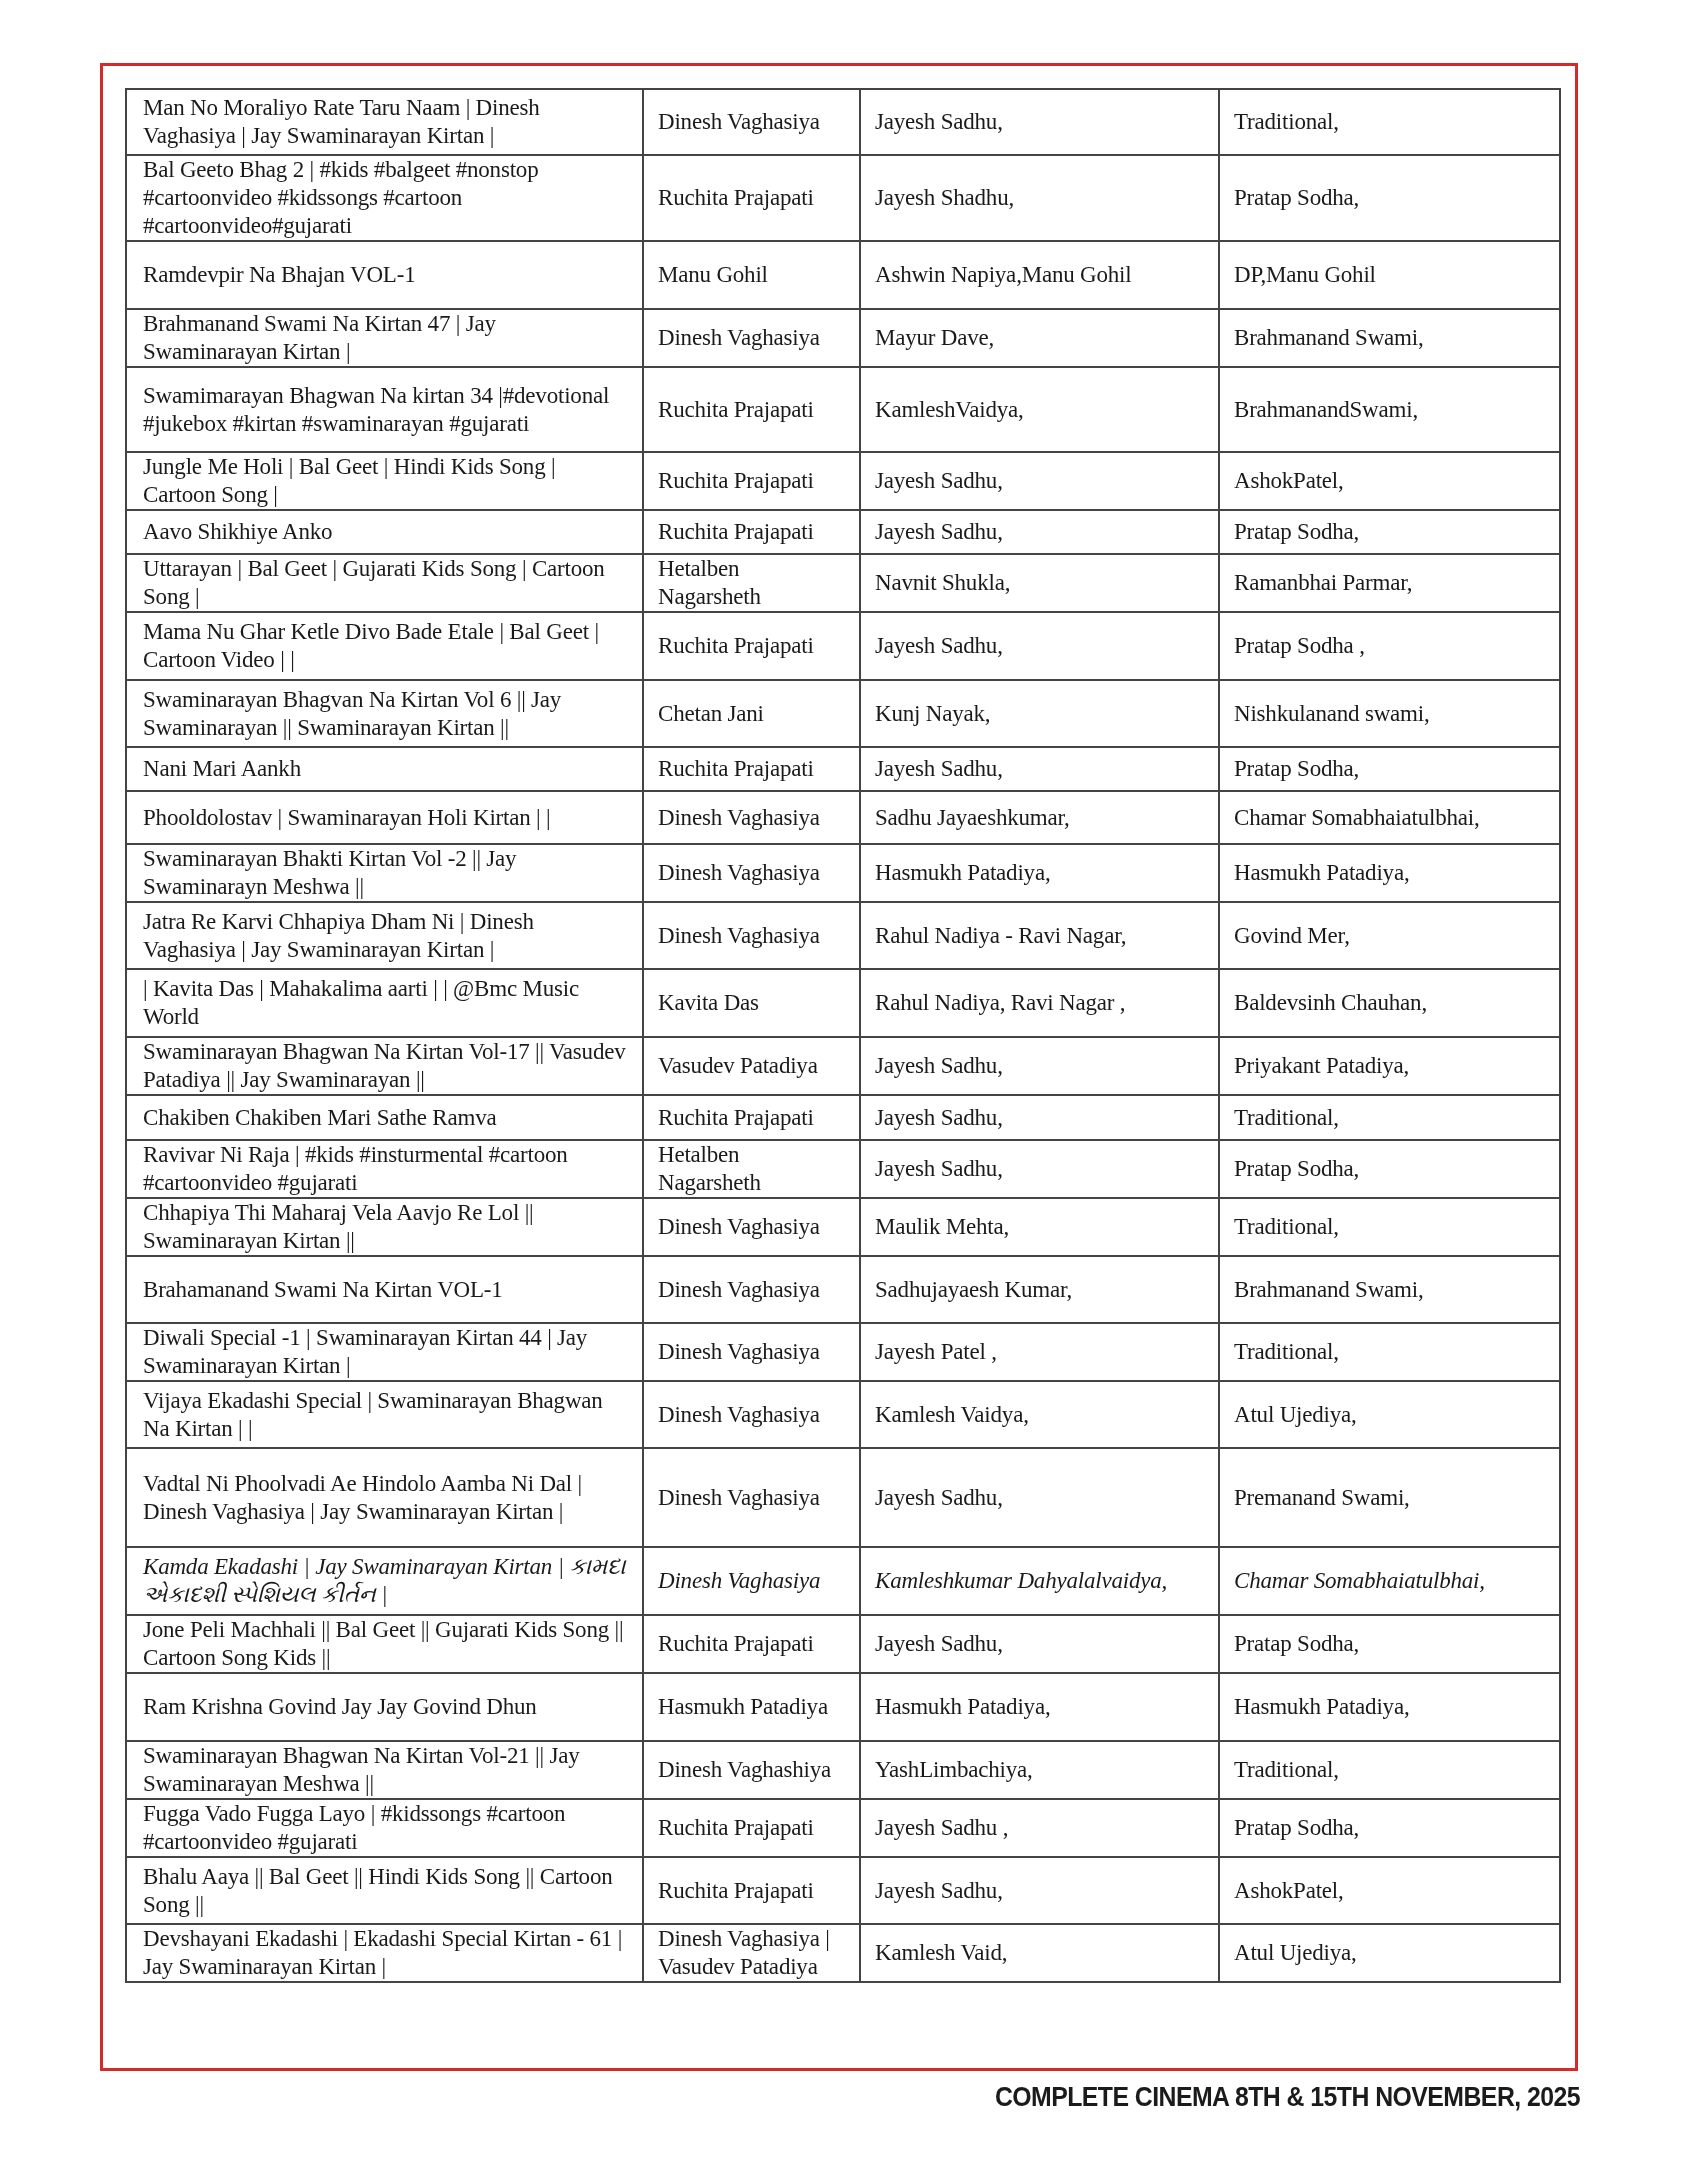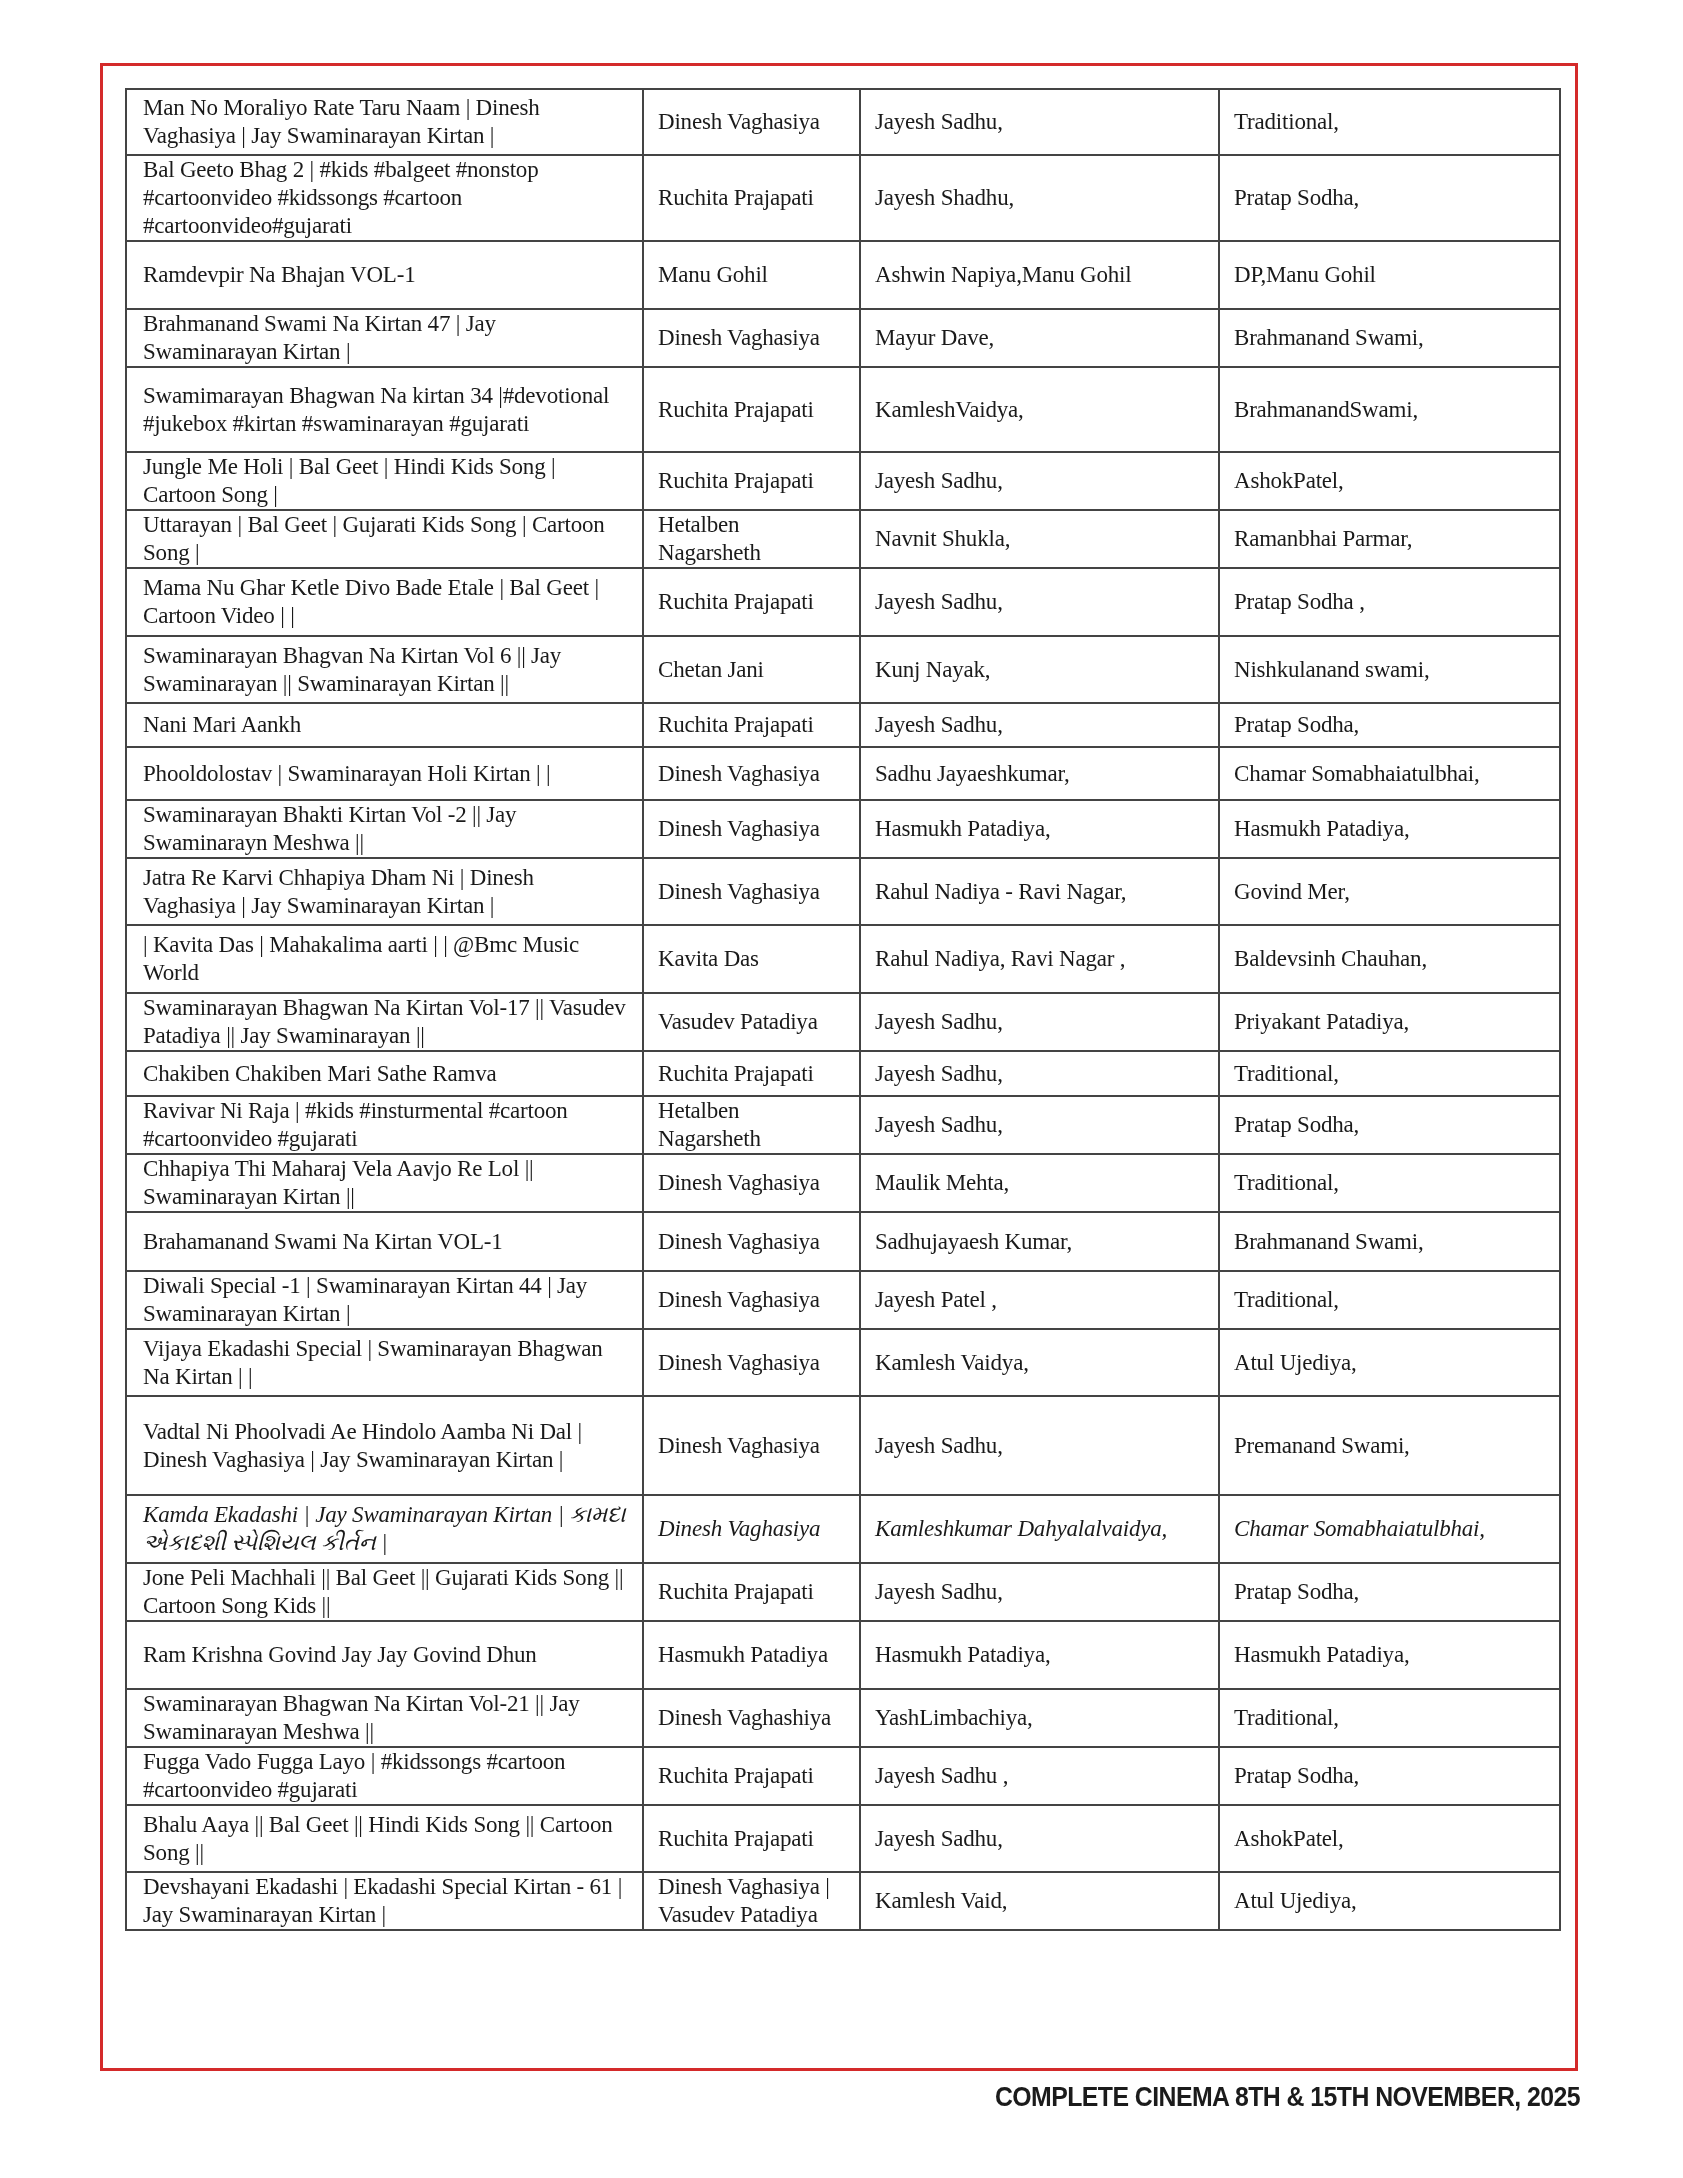--- a/index.html
+++ b/index.html
@@ -53,20 +53,26 @@
         <td class="c2 pre-wrap">Ruchita Prajapati</td>
         <td class="c3 pre-wrap">KamleshVaidya,</td>
         <td class="c4 pre-wrap">BrahmanandSwami,</td>
       </tr>
       <tr style="height: 57px;">
         <td class="c1 pre-wrap">Jungle Me Holi | Bal Geet | Hindi Kids Song | Cartoon Song |</td>
         <td class="c2 pre-wrap">Ruchita Prajapati</td>
         <td class="c3 pre-wrap">Jayesh Sadhu,</td>
         <td class="c4 pre-wrap">AshokPatel,</td>
       </tr>
+      <tr style="height: 44px;">
+        <td class="c1 pre-wrap">Aavo Shikhiye Anko</td>
+        <td class="c2 pre-wrap">Ruchita Prajapati</td>
+        <td class="c3 pre-wrap">Jayesh Sadhu,</td>
+        <td class="c4 pre-wrap">Pratap Sodha,</td>
+      </tr>
       <tr style="height: 57px;">
         <td class="c1 pre-wrap">Uttarayan | Bal Geet | Gujarati Kids Song | Cartoon Song |</td>
         <td class="c2 pre-wrap">Hetalben Nagarsheth</td>
         <td class="c3 pre-wrap">Navnit Shukla,</td>
         <td class="c4 pre-wrap">Ramanbhai Parmar,</td>
       </tr>
       <tr style="height: 68px;">
         <td class="c1 pre-wrap">Mama Nu Ghar Ketle Divo Bade Etale | Bal Geet | Cartoon Video | |</td>
         <td class="c2 pre-wrap">Ruchita Prajapati</td>
         <td class="c3 pre-wrap">Jayesh Sadhu,</td>
@@ -125,21 +131,21 @@
         <td class="c2 pre-wrap">Hetalben Nagarsheth</td>
         <td class="c3 pre-wrap">Jayesh Sadhu,</td>
         <td class="c4 pre-wrap">Pratap Sodha,</td>
       </tr>
       <tr style="height: 57px;">
         <td class="c1 pre-wrap">Chhapiya Thi Maharaj Vela Aavjo Re Lol || Swaminarayan Kirtan ||</td>
         <td class="c2 pre-wrap">Dinesh Vaghasiya</td>
         <td class="c3 pre-wrap">Maulik Mehta,</td>
         <td class="c4 pre-wrap">Traditional,</td>
       </tr>
-      <tr style="height: 59px;">
+      <tr style="height: 67px;">
         <td class="c1 pre-wrap">Brahamanand Swami Na Kirtan VOL-1</td>
         <td class="c2 pre-wrap">Dinesh Vaghasiya</td>
         <td class="c3 pre-wrap">Sadhujayaesh Kumar,</td>
         <td class="c4 pre-wrap">Brahmanand Swami,</td>
       </tr>
       <tr style="height: 57px;">
         <td class="c1 pre-wrap">Diwali Special -1 | Swaminarayan Kirtan 44 | Jay Swaminarayan Kirtan |</td>
         <td class="c2 pre-wrap">Dinesh Vaghasiya</td>
         <td class="c3 pre-wrap">Jayesh Patel ,</td>
         <td class="c4 pre-wrap">Traditional,</td>

